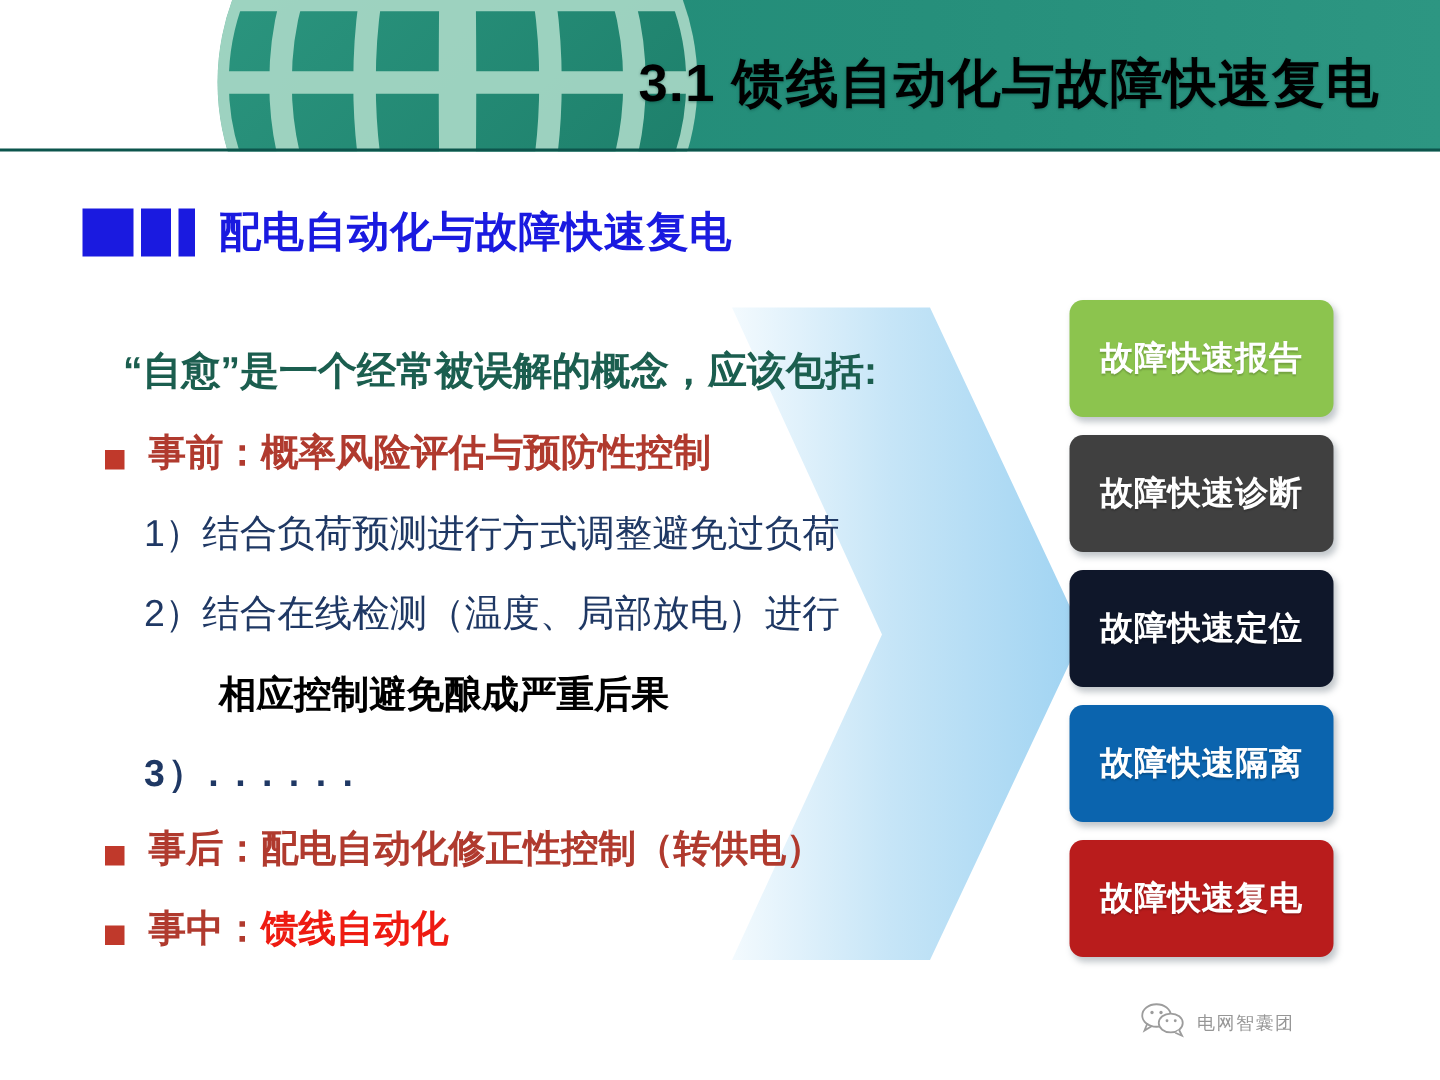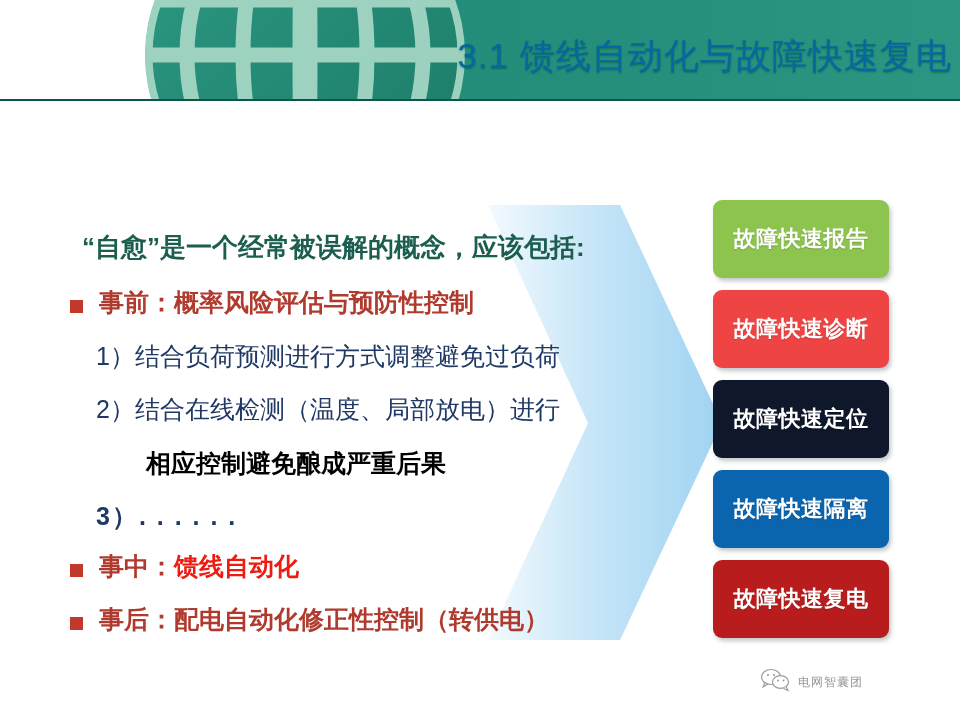--- a/index.html
+++ b/index.html
@@ -18,22 +18,22 @@
       rgba(255,255,255,1) 150px,
       rgba(34,140,120,0.0) 155px,
       rgba(34,140,120,1) 300px,
       rgba(38,143,123,1) 620px,
       rgba(45,150,130,1) 960px);
   }
   .globe{position:absolute;left:140px;top:-110px;width:330px;height:330px;overflow:hidden;}
   .globe svg{display:block;}
   .hdr-rule{position:absolute;left:0;top:99px;width:960px;height:5px;background:#0C554C;}
   .hdr-title{
-    position:absolute;right:8px;top:38px;
-    color:#0369a1;font-size:35px;font-weight:normal;letter-spacing:1px;
+    position:absolute;right:40px;top:38px;
+    color:#000000;font-size:35px;font-weight:bold;letter-spacing:1px;
     text-shadow:0 1px 2px rgba(0,60,50,.45);
     white-space:nowrap;line-height:1;
   }
 
   
   .sec-head{position:absolute;left:55px;top:139px;display:flex;align-items:center;gap:10px;}
   .sq-group{display:flex;gap:5px;align-items:center;}
   .sq{background:#1A1AE0;}
   .sq.a{width:34px;height:32px;}
   .sq.b{width:20px;height:32px;}
@@ -126,20 +126,28 @@
           </g>
         </g>
       </svg>
     </div>
 
     <div class="hdr-rule"></div>
 
     <div class="hdr-title">3.1 馈线自动化与故障快速复电</div>
   </div>
 
+  <div class="sec-head">
+    <span class="sq-group">
+      <span class="sq a"></span>
+      <span class="sq b"></span>
+      <span class="sq c"></span>
+    </span>
+    <span class="sec-head-text">配电自动化与故障快速复电</span>
+  </div>
 
   <div class="arrow-wrap">
     <svg width="260" height="475" viewBox="0 0 260 475">
       <defs>
         <linearGradient id="arrowGrad" x1="0" y1="0" x2="1" y2="0">
           <stop offset="0%" stop-color="#F3FAFE"></stop>
           <stop offset="45%" stop-color="#C6E5F7"></stop>
           <stop offset="100%" stop-color="#9FD3F2"></stop>
         </linearGradient>
       </defs>
@@ -162,36 +170,36 @@
 
     <div class="num-line">2）结合在线检测（温度、局部放电）进行</div>
 
     <div class="num-cont">相应控制避免酿成严重后果</div>
 
     <div class="dots-line">3）. . . . . .</div>
 
     <div class="line bullet-line">
       <span class="bullet-sq"></span>
       <span class="bullet-txt">
-        <span class="c-darkred">事中：</span><span class="c-red">馈线自动化</span>
+        <span class="c-darkred">事后：</span><span class="c-darkred">配电自动化修正性控制（转供电）</span>
       </span>
     </div>
 
     <div class="line bullet-line">
       <span class="bullet-sq"></span>
       <span class="bullet-txt">
-        <span class="c-darkred">事后：</span><span class="c-darkred">配电自动化修正性控制（转供电）</span>
+        <span class="c-darkred">事中：</span><span class="c-red">馈线自动化</span>
       </span>
     </div>
 
   </div>
 
   <div class="boxes">
     <div class="box" style="background: rgb(140, 196, 78);">故障快速报告</div>
-    <div class="box" style="background: #ef4444;">故障快速诊断</div>
+    <div class="box" style="background: #404040;">故障快速诊断</div>
     <div class="box" style="background: #0f172a;">故障快速定位</div>
     <div class="box" style="background: rgb(11, 100, 174);">故障快速隔离</div>
     <div class="box" style="background: #b91c1c;">故障快速复电</div>
   </div>
 
   <div class="watermark">
     <span>
       <svg width="30" height="24" viewBox="0 0 30 24">
         <ellipse cx="11" cy="9" rx="9.5" ry="7.5" fill="none" stroke="#777" stroke-width="1.2"></ellipse>
         <path d="M5 14 L3 19 L8 16" fill="none" stroke="#777" stroke-width="1.2"></path>

